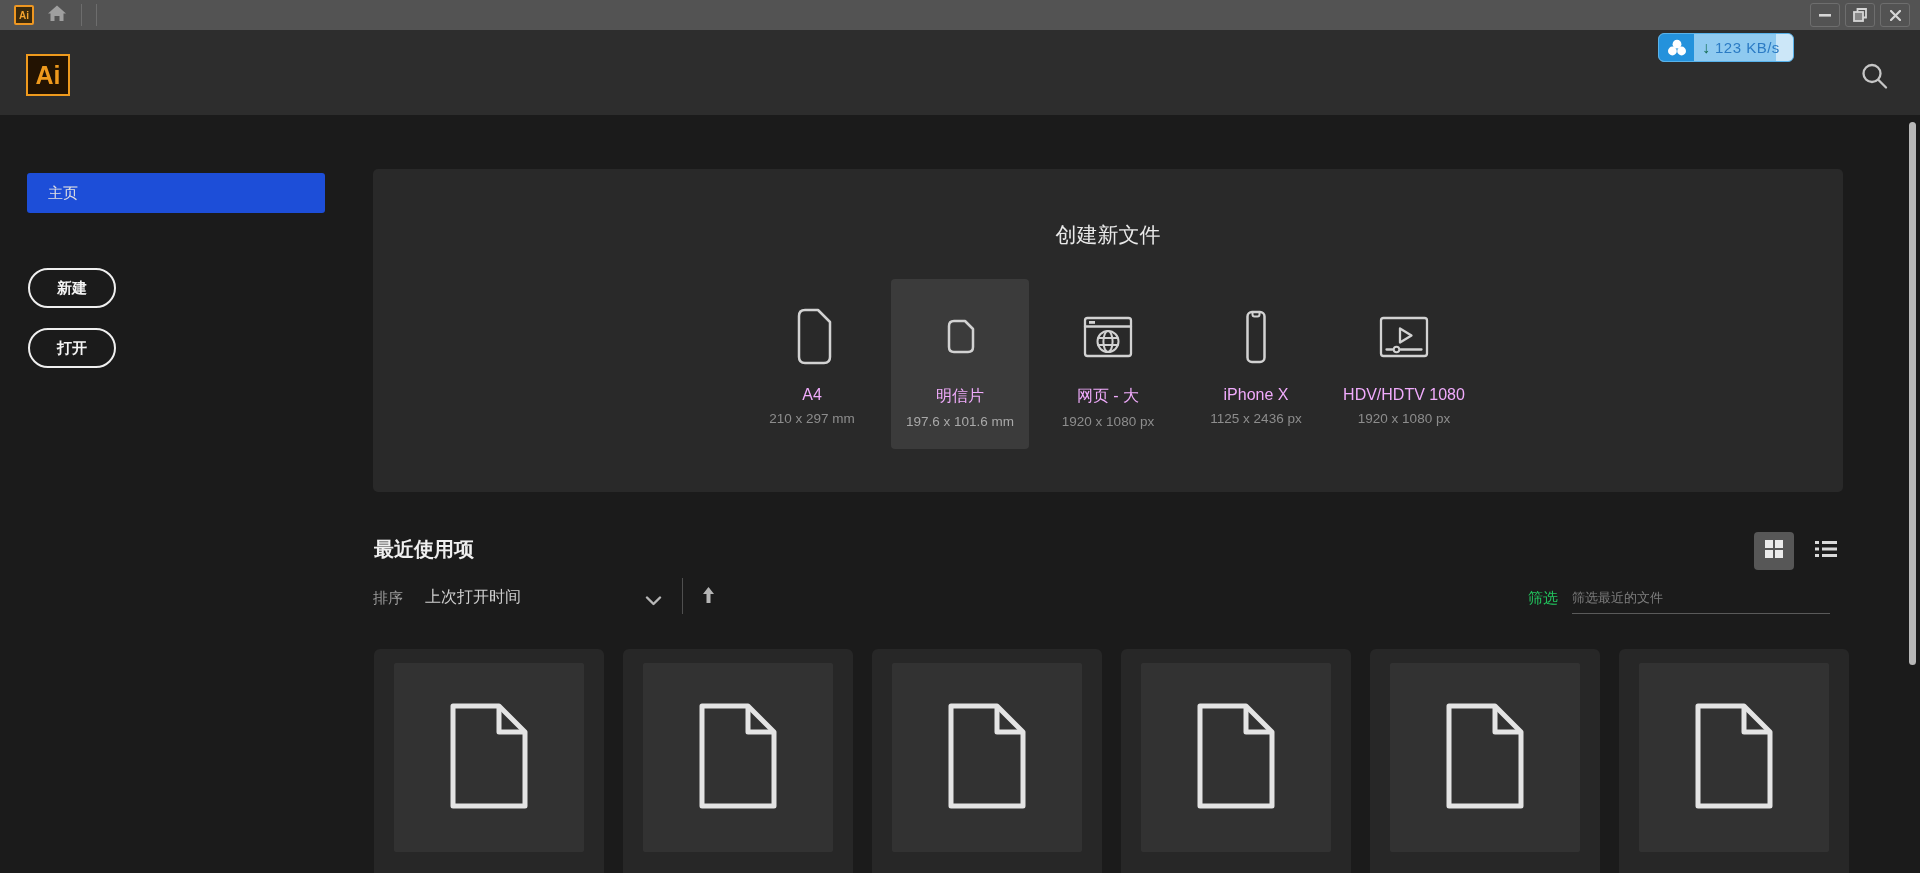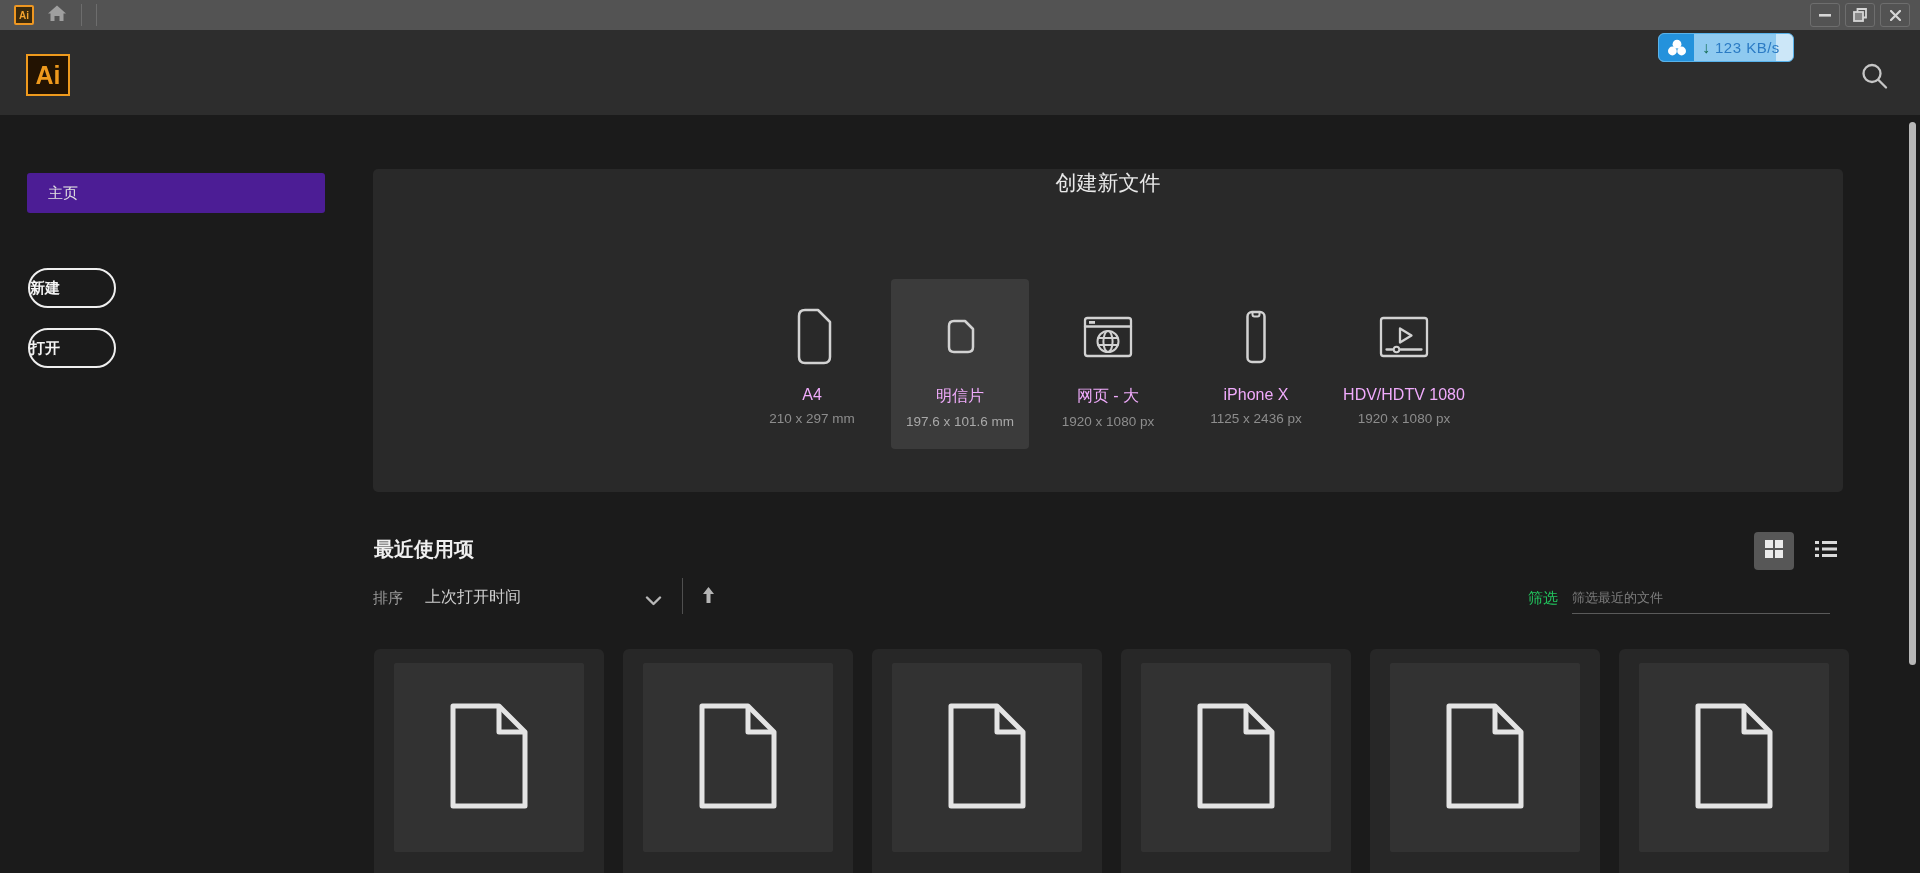--- a/index.html
+++ b/index.html
@@ -52,39 +52,39 @@
   }
   .dl-badge-text { display:flex; align-items:center; gap:5px; padding-left:8px; position:relative; z-index:1; }
   .dl-arrow { color:#156c52; font-size:16px; font-weight:bold; }
   .dl-speed { color:#2b7bc4; font-size:15px; letter-spacing:0.5px; }
   .dl-strip { position:absolute; right:0; top:0; width:17px; height:100%; background:rgba(255,255,255,0.55); }
   .search-btn { position:absolute; left:1858px; top:32px; width:32px; height:32px; display:flex; align-items:center; justify-content:center; }
 
   
   .home-item {
     position:absolute; left:27px; top:173px; width:298px; height:40px;
-    background:#4c1d95; border-radius:3px;
+    background:#1d4ed8; border-radius:3px;
     display:flex; align-items:center; padding-left:21px;
     font-size:15px; color:#e2e2e2;
   }
   .pill-btn {
     position:absolute; left:28px; width:88px; height:40px;
     border:2px solid #efefef; border-radius:21px; background:transparent;
-    display:flex; align-items:center; justify-content:flex-start;
+    display:flex; align-items:center; justify-content:center;
     font-size:15px; font-weight:bold; color:#f4f4f4; cursor:default;
   }
   .btn-new { top:268px; }
   .btn-open { top:328px; }
 
   
   .panel {
     position:absolute; left:373px; top:169px; width:1470px; height:323px;
     background:#292929; border-radius:5px;
   }
-  .panel-title { text-align:center; font-size:21px; color:#e9e9e9; }
+  .panel-title { margin-top:52px; text-align:center; font-size:21px; color:#e9e9e9; }
   .cards { position:absolute; left:0; right:0; top:110px; display:flex; justify-content:center; gap:10px; }
   .tcard {
     width:138px; height:170px; border-radius:4px;
     display:flex; flex-direction:column; align-items:center; cursor:default;
   }
   .tcard.selected { background:#3b3b3b; }
   .ticon { height:82px; margin-top:17px; display:flex; align-items:center; justify-content:center; }
   .tname { margin-top:8px; font-size:16px; color:#f0abfc; }
   .tsize { margin-top:7px; font-size:13.5px; color:#8d8d8d; }
   .tcard.selected .tsize { color:#a9a9a9; }

